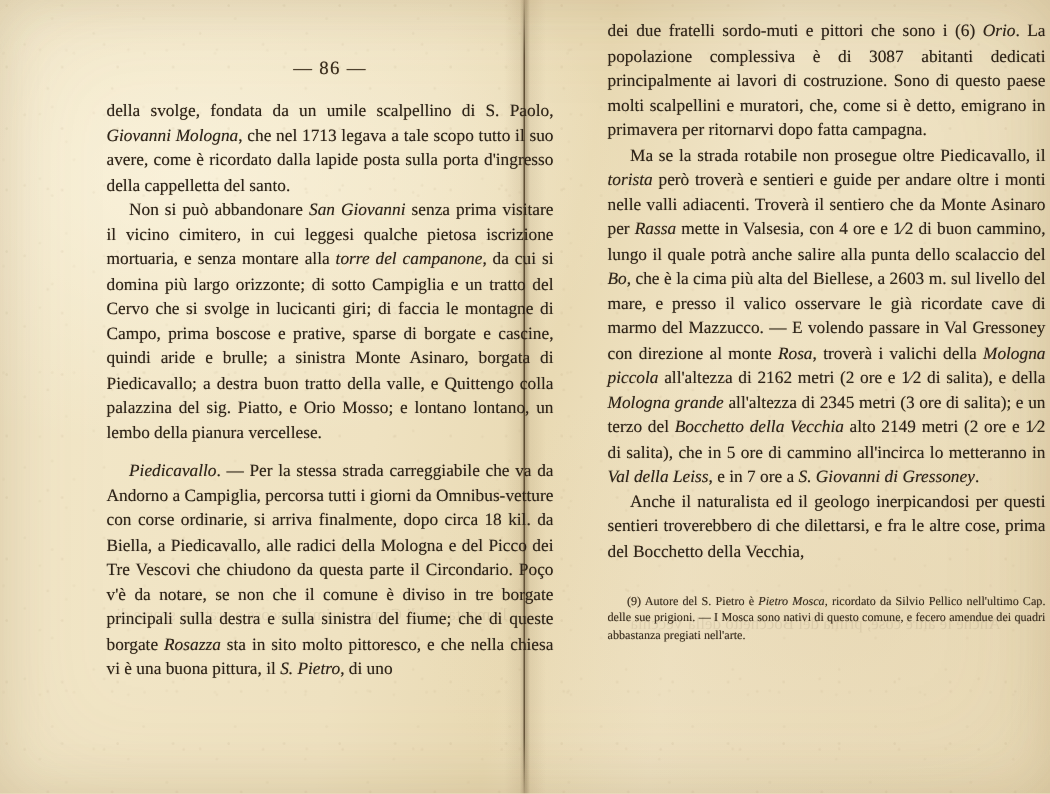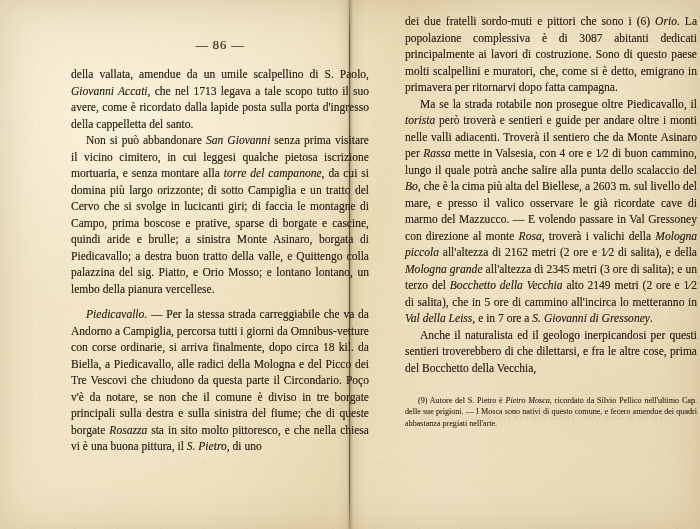--- a/index.html
+++ b/index.html
@@ -166,21 +166,21 @@
 
   <div class="gutter" id="gutter-shadow"></div>
   <div class="gutter" id="gutter-line"></div>
 
   <div class="bleed" id="bleed-left">le montagne di Campo, prima boscose e prative, sparse di</div>
   <div class="bleed" id="bleed-right">Anche le altre cose, prima del Bocchetto della Vecchia</div>
 
   <div class="page" id="page-left">
     <div class="folio">— 86 —</div>
     <div class="body-col" id="left-body">
-        <p class="cont"><span>della vallata, amendue da un umile scalpellino di S. Paolo, </span><i>Giovanni Accati</i><span>, che nel 1713 legava a tale scopo tutto il suo avere, come è ricordato dalla lapide posta sulla porta d'ingresso della cappelletta del santo.</span></p>
+        <p class="cont"><span>della svolge, fondata da un umile scalpellino di S. Paolo, </span><i>Giovanni Mologna</i><span>, che nel 1713 legava a tale scopo tutto il suo avere, come è ricordato dalla lapide posta sulla porta d'ingresso della cappelletta del santo.</span></p>
         <p class=""><span>Non si può abbandonare </span><i>San Giovanni</i><span> senza prima visitare il vicino cimitero, in cui leggesi qualche pietosa iscrizione mortuaria, e senza montare alla </span><i>torre del campanone</i><span>, da cui si domina più largo orizzonte; di sotto Campiglia e un tratto del Cervo che si svolge in lucicanti giri; di faccia le montagne di Campo, prima boscose e prative, sparse di borgate e cascine, quindi aride e brulle; a sinistra Monte Asinaro, borgata di Piedicavallo; a destra buon tratto della valle, e Quittengo colla palazzina del sig. Piatto, e Orio Mosso; e lontano lontano, un lembo della pianura vercellese.</span></p>
         <p class=" gap-before"><i>Piedicavallo</i><span>. — Per la stessa strada carreggiabile che va da Andorno a Campiglia, percorsa tutti i giorni da Omnibus-vetture con corse ordinarie, si arriva finalmente, dopo circa 18 kil. da Biella, a Piedicavallo, alle radici della Mologna e del Picco dei Tre Vescovi che chiudono da questa parte il Circondario. Poço v'è da notare, se non che il comune è diviso in tre borgate principali sulla destra e sulla sinistra del fiume; che di queste borgate </span><i>Rosazza</i><span> sta in sito molto pittoresco, e che nella chiesa vi è una buona pittura, il </span><i>S. Pietro</i><span>, di uno</span></p>
       </div>
   </div>
 
   <div class="page" id="page-right">
     <div class="body-col" id="right-body">
         <p class="cont"><span>dei due fratelli sordo-muti e pittori che sono i (6) </span><i>Orio</i><span>. La popolazione complessiva è di 3087 abitanti dedicati principalmente ai lavori di costruzione. Sono di questo paese molti scalpellini e muratori, che, come si è detto, emigrano in primavera per ritornarvi dopo fatta campagna.</span></p>
         <p class=""><span>Ma se la strada rotabile non prosegue oltre Piedicavallo, il </span><i>torista</i><span> però troverà e sentieri e guide per andare oltre i monti nelle valli adiacenti. Troverà il sentiero che da Monte Asinaro per </span><i>Rassa</i><span> mette in Valsesia, con 4 ore e 1⁄2 di buon cammino, lungo il quale potrà anche salire alla punta dello scalaccio del </span><i>Bo</i><span>, che è la cima più alta del Biellese, a 2603 m. sul livello del mare, e presso il valico osservare le già ricordate cave di marmo del Mazzucco. — E volendo passare in Val Gressoney con direzione al monte </span><i>Rosa</i><span>, troverà i valichi della </span><i>Mologna piccola</i><span> all'altezza di 2162 metri (2 ore e 1⁄2 di salita), e della </span><i>Mologna grande</i><span> all'altezza di 2345 metri (3 ore di salita); e un terzo del </span><i>Bocchetto della Vecchia</i><span> alto 2149 metri (2 ore e 1⁄2 di salita), che in 5 ore di cammino all'incirca lo metteranno in </span><i>Val della Leiss</i><span>, e in 7 ore a </span><i>S. Giovanni di Gressoney</i><span>.</span></p>
         <p class=""><span>Anche il naturalista ed il geologo inerpicandosi per questi sentieri troverebbero di che dilettarsi, e fra le altre cose, prima del Bocchetto della Vecchia,</span></p>

